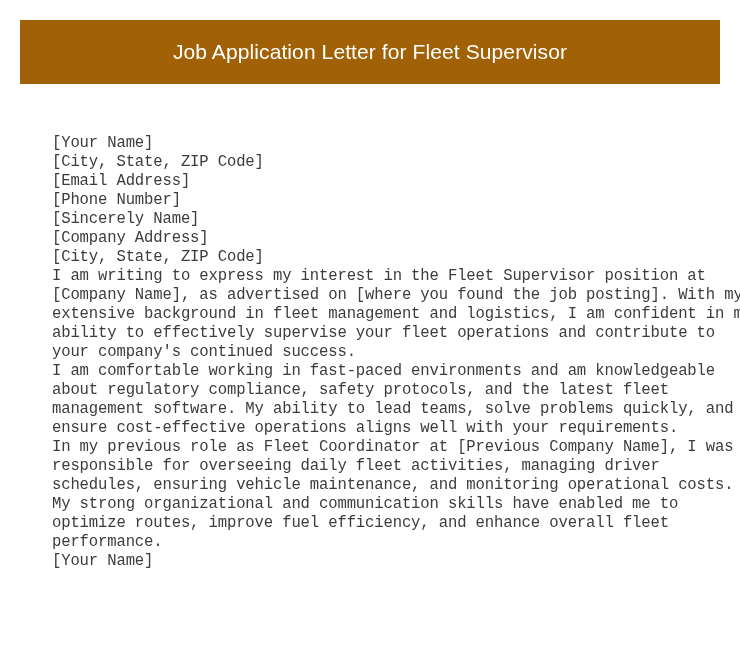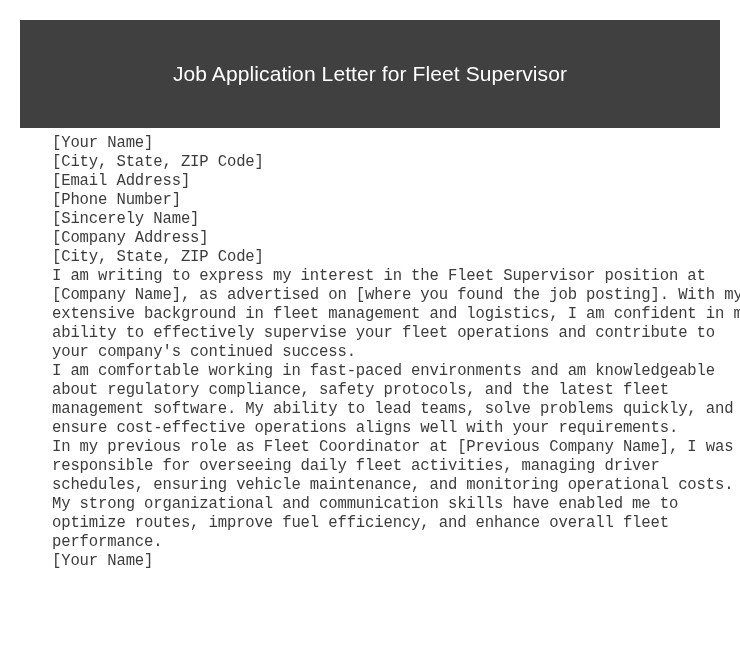--- a/index.html
+++ b/index.html
@@ -1,19 +1,19 @@
 <!DOCTYPE html>
 <html><head>
   <meta charset="utf-8">
   <style>
     html, body { margin: 0; padding: 0; background: #ffffff; }
     body { width: 740px; height: 667px; position: relative; overflow: hidden; }
     .header {
-      position: absolute; left: 20px; top: 20px; width: 700px; height: 108px;
-      background: #404040; display: flex; align-items: center; justify-content: center;
+      position: absolute; left: 20px; top: 20px; width: 700px; height: 64px;
+      background: #a16207; display: flex; align-items: center; justify-content: center;
     }
     .header h1 {
       margin: 0; color: #ffffff; font-family: "Liberation Sans", sans-serif;
       font-weight: normal; font-size: 21px; letter-spacing: 0.1px;
     }
     .letter {
       position: absolute; left: 20px; top: 134px; width: 706px;
       font-family: Liberation Mono, monospace; font-size: 15.6px; line-height: 19px;
       color: #3c3c3c; letter-spacing: -0.15px; margin-left: 32px;
     }

